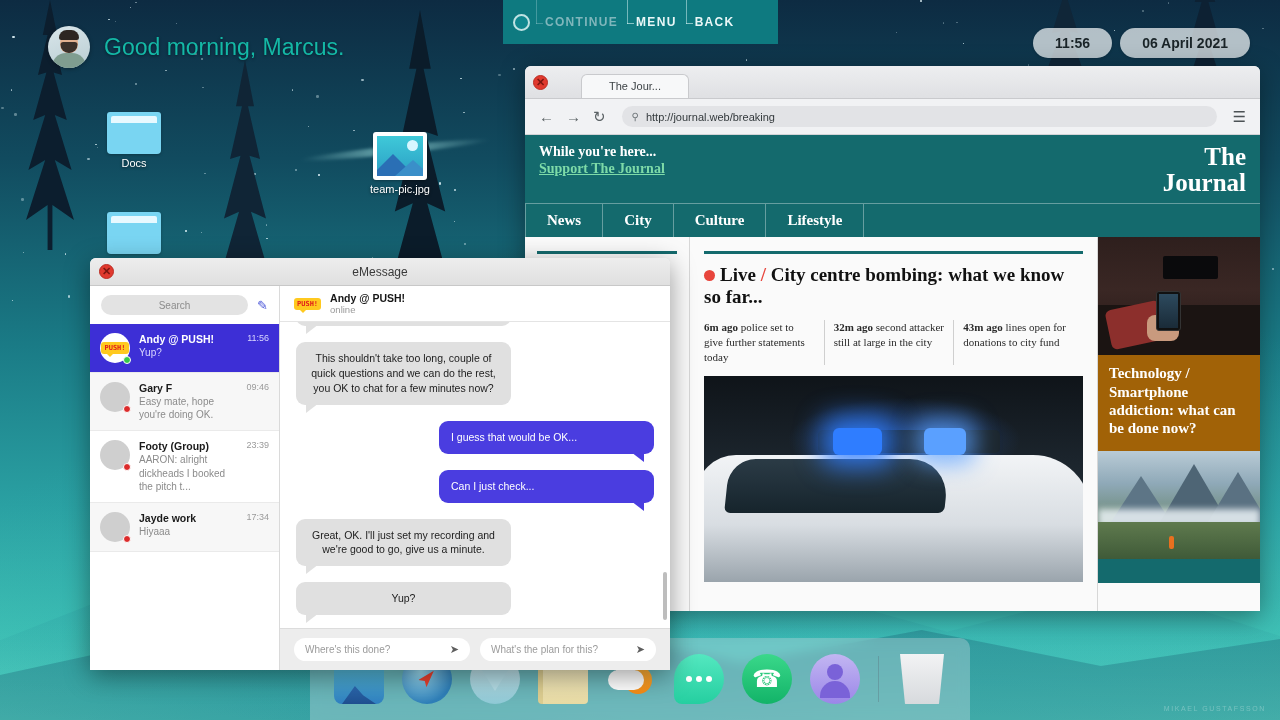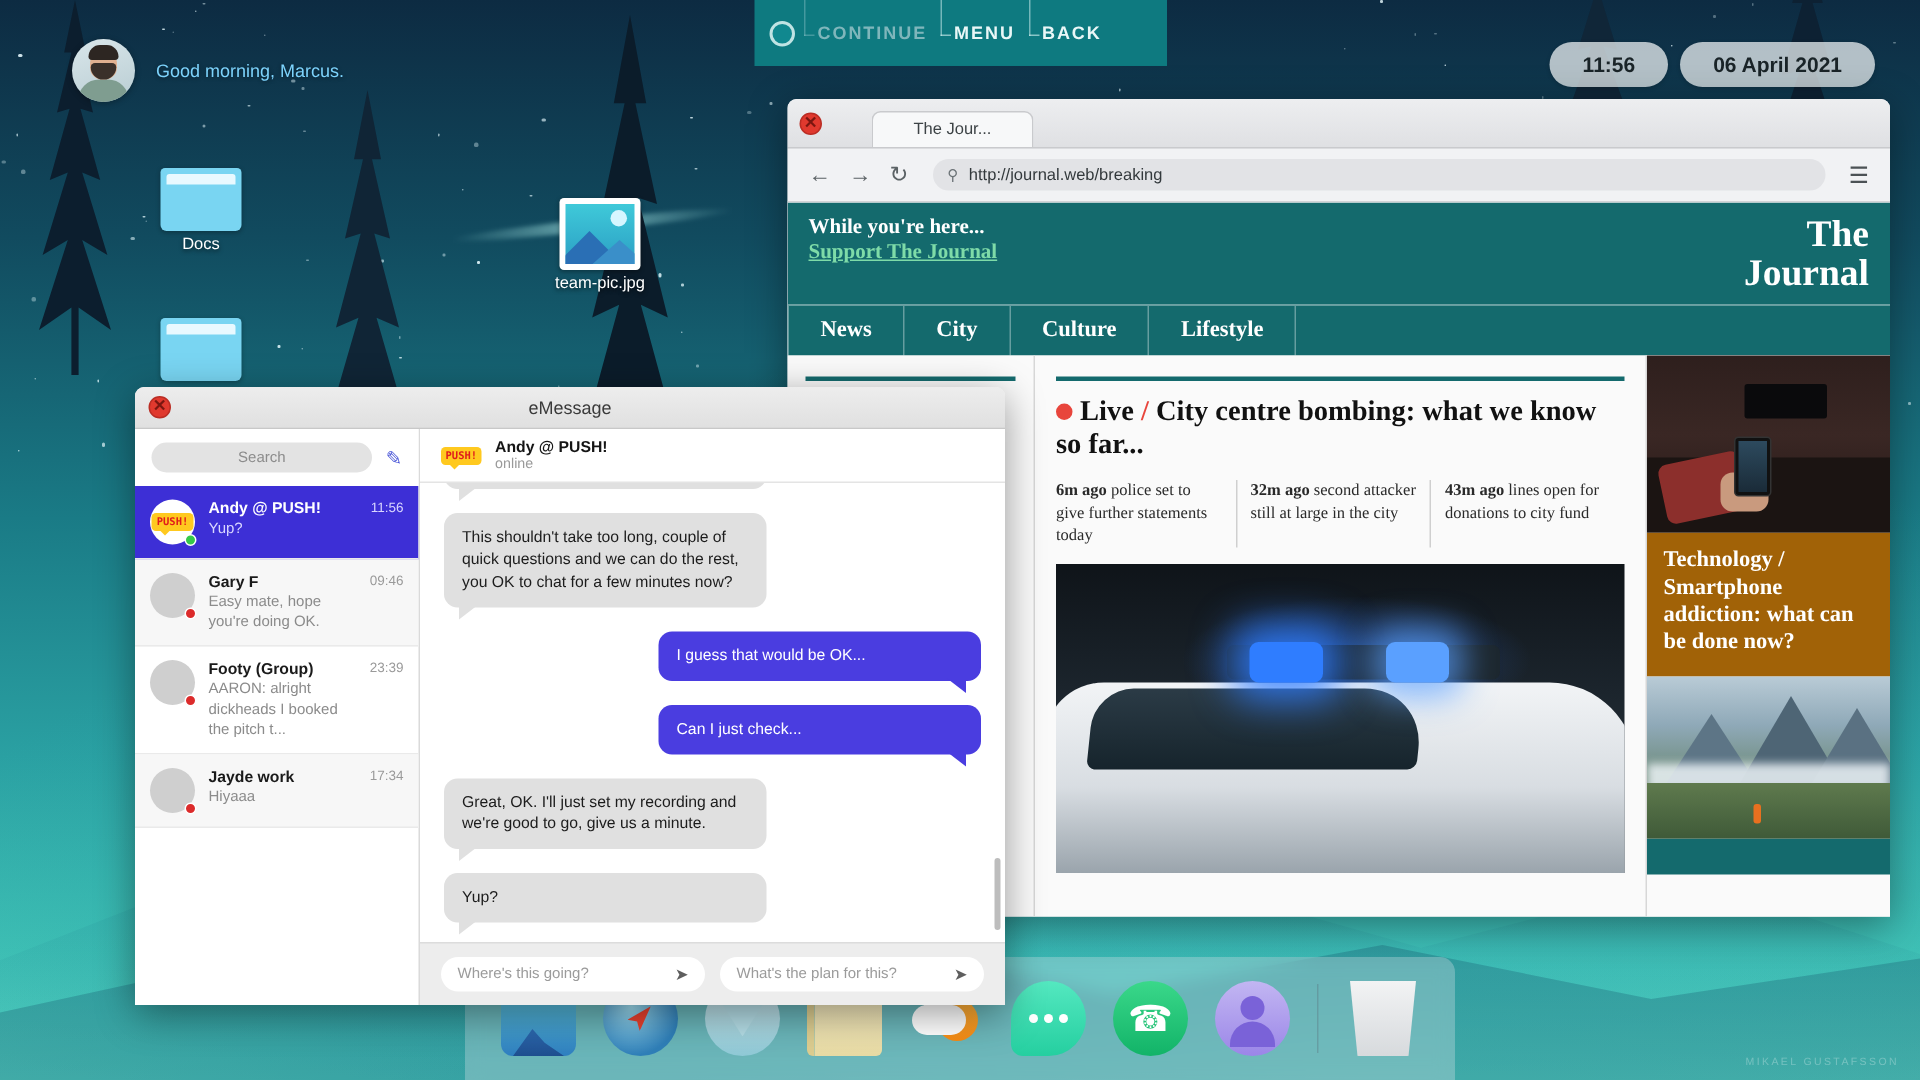--- a/index.html
+++ b/index.html
@@ -103,21 +103,21 @@
     position: absolute; left: 50%; top: 16px; transform: translateX(-50%);
     width: 17px; height: 11px; border-radius: 3px 3px 9px 9px;
     background: #3a302a;
   }
   #avatar .body {
     position: absolute; left: 50%; bottom: -2px; transform: translateX(-50%);
     width: 34px; height: 17px; border-radius: 14px 14px 0 0;
     background: #7f9d90;
   }
   #greet-text {
-    color: #7dd3fc; font-size: 12px;
+    color: #14b8a6; font-size: 23px;
     text-shadow: 0 1px 3px rgba(0,0,0,.45);
   }
 
   
   #clockbar {
     position: absolute; right: 30px; top: 28px;
     display: flex; gap: 8px; z-index: 4;
   }
   .pill {
     background: rgba(225,232,235,.78);
@@ -419,21 +419,21 @@
   .contact-bar .nm { font-size: 10.5px; font-weight: bold; color: #151515; }
   .contact-bar .st { font-size: 9.5px; color: #9a9a9a; }
   .thread {
     flex: 1; padding: 12px 16px 8px; overflow: hidden;
     background: #fff; position: relative;
   }
   .bubble {
     max-width: 215px; padding: 9px 12px; border-radius: 9px;
     font-size: 10.5px; line-height: 1.42; margin-bottom: 16px; position: relative;
   }
-  .b-in  { background: #e0e0e0; color: #1c1c1c; }
+  .b-in  { background: #e0e0e0; color: #1c1c1c; text-align: center; }
   .b-in::after {
     content: ""; position: absolute; left: 10px; bottom: -8px;
     border-left: 0 solid transparent; border-right: 13px solid transparent;
     border-top: 10px solid #e0e0e0;
   }
   .b-out { background: #4a3de0; color: #fff; margin-left: auto; }
   .b-out::after {
     content: ""; position: absolute; right: 10px; bottom: -8px;
     border-right: 0 solid transparent; border-left: 13px solid transparent;
     border-top: 10px solid #4a3de0;
@@ -901,21 +901,21 @@
         <div class="bubble b-in">This shouldn't take too long, couple of quick questions and we can do the rest, you OK to chat for a few minutes now?</div>
         <div class="bubble b-out">I guess that would be OK...</div>
         <div class="bubble b-out">Can I just check...</div>
         <div class="bubble b-in">Great, OK. I'll just set my recording and we're good to go, give us a minute.</div>
         <div class="bubble b-in">Yup?</div>
         <div class="scrollbar"></div>
       </div>
 
       <div class="suggest-row">
         <div class="suggest">
-          <span>Where's this going?</span>
+          <span>Where's this done?</span>
           <span class="send-arrow">➤</span>
         </div>
         <div class="suggest">
           <span>What's the plan for this?</span>
           <span class="send-arrow">➤</span>
         </div>
       </div>
     </div>
   </div>
 </div>

